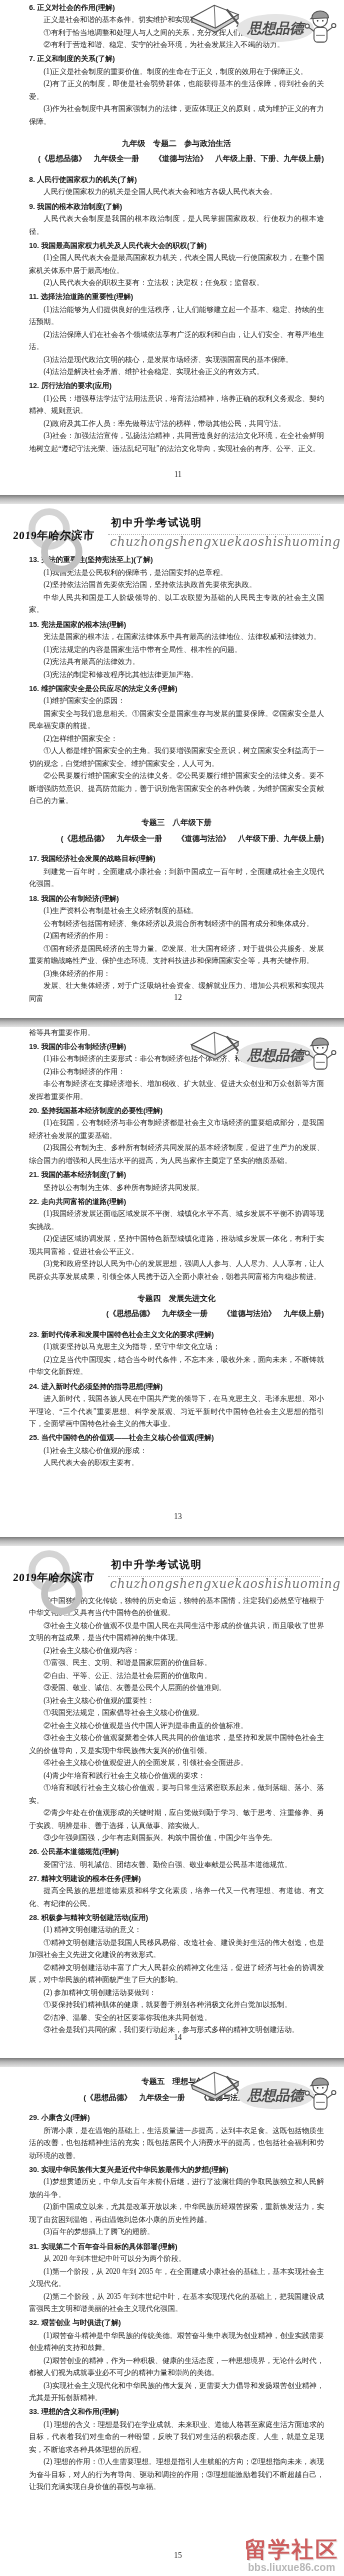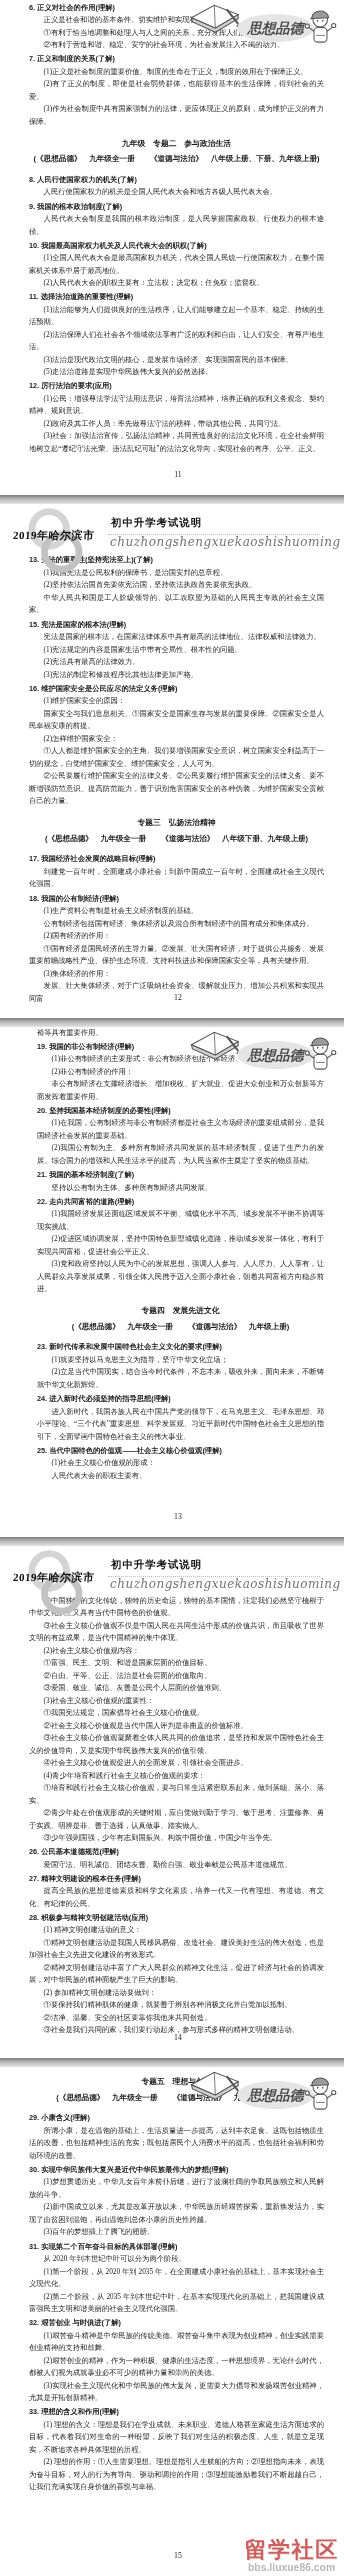--- a/index.html
+++ b/index.html
@@ -6,21 +6,21 @@
   .sheet{width:344px;margin:0 auto;background:#fff;}
   .page{position:relative;background:#fff;overflow:hidden;}
   .page .content{padding:0 20px 0 29px;font-family:"Liberation Serif",serif;
     font-size:7.3px;line-height:12.5px;color:#1c1c1c;text-align:justify;}
   .blk{margin:0;}
   .blk.h{font-family:"Liberation Sans",sans-serif;font-weight:bold;margin-top:1.6px;}
   .blk.p{text-indent:2em;}
   .blk.pc{text-indent:0;}
   .blk.st{font-family:"Liberation Sans",sans-serif;font-weight:bold;text-align:center;
     text-indent:0;margin:9.4px 0 3.1px 0;font-size:7.8px;}
-  .blk.ss{font-family:"Liberation Sans",sans-serif;font-weight:bold;text-align:center;
+  .blk.ss{font-family:"Liberation Sans",sans-serif;font-weight:bold;text-align:right;
     text-indent:0;margin:0 0 8.3px 0;font-size:7.6px;}
   .sep{height:8.9px;background:linear-gradient(#7c7c7c,#b9b9b9 45%,#e3e3e3);}
   .pagenum{position:absolute;bottom:15.6px;left:12px;right:0;text-align:center;
     font-family:"Liberation Serif",serif;font-size:7.8px;color:#222;}
   
   .cartoon{position:absolute;top:1px;right:3.1px;width:161px;height:48px;}
   
   .examhdr{position:relative;height:49px;}
   .examhdr .rings{position:absolute;left:22px;top:3.1px;width:68px;height:68px;z-index:0;}
   .examhdr .region{position:absolute;left:12.5px;top:24px;z-index:1;
@@ -33,21 +33,21 @@
     border-top:1px dotted #bdbdbd;}
   .examhdr .pinyin{position:absolute;left:110px;top:31px;z-index:1;
     font-family:"DejaVu Serif",serif;font-style:italic;font-size:12px;color:#737373;
     letter-spacing:0.5px;}
   
   .wm{position:absolute;right:5.2px;bottom:2.1px;text-align:center;opacity:.7;z-index:2;}
   .wm .t{font-family:"Liberation Sans",sans-serif;font-weight:bold;font-size:22px;
     line-height:24px;color:#b91c1c;letter-spacing:1.6px;text-shadow:1px 1px 0 #d9d9d9;}
   .wm .u{font-family:"Liberation Sans",sans-serif;font-weight:bold;font-size:10.4px;
     line-height:11.5px;color:#9a9a9a;}
-  .pt48{padding-top:25px;} .pt80{padding-top:42px;margin-left:8px;} .pt55{padding-top:29px;}
+  .pt48{padding-top:25px;} .pt80{padding-top:42px;} .pt55{padding-top:29px;}
 </style>
 </head>
 <body>
 
 <div class="sheet">
 
   <div class="page" style="height:495px">
     <svg class="cartoon" viewBox="0 0 310 92">
       <g fill="#ffffff" stroke="#555" stroke-width="2">
         <path d="M22,32 L66,8 L112,26 L68,52 Z"></path>
@@ -86,21 +86,21 @@
         <div class="blk p">人民行使国家权力的机关是全国人民代表大会和地方各级人民代表大会。</div>
         <div class="blk h">9. 我国的根本政治制度(了解)</div>
         <div class="blk p">人民代表大会制度是我国的根本政治制度，是人民掌握国家政权、行使权力的根本途径。</div>
         <div class="blk h">10. 我国最高国家权力机关及人民代表大会的职权(了解)</div>
         <div class="blk p">(1)全国人民代表大会是最高国家权力机关，代表全国人民统一行使国家权力，在整个国家机关体系中居于最高地位。</div>
         <div class="blk p">(2)人民代表大会的职权主要有：立法权；决定权；任免权；监督权。</div>
         <div class="blk h">11. 选择法治道路的重要性(理解)</div>
         <div class="blk p">(1)法治能够为人们提供良好的生活秩序，让人们能够建立起一个基本、稳定、持续的生活预期。</div>
         <div class="blk p">(2)法治保障人们在社会各个领域依法享有广泛的权利和自由，让人们安全、有尊严地生活。</div>
         <div class="blk p">(3)法治是现代政治文明的核心，是发展市场经济、实现强国富民的基本保障。</div>
-        <div class="blk p">(5)走法治道路是实现中华民族伟大复兴的必然选择。</div>
+        <div class="blk p">(4)法治是解决社会矛盾、维护社会稳定、实现社会正义的有效方式。</div>
         <div class="blk h">12. 厉行法治的要求(应用)</div>
         <div class="blk p">(1)公民：增强尊法学法守法用法意识，培育法治精神，培养正确的权利义务观念、契约精神、规则意识。</div>
         <div class="blk p">(2)政府及其工作人员：率先做尊法守法的榜样，带动其他公民，共同守法。</div>
         <div class="blk p">(3)社会：加强法治宣传，弘扬法治精神，共同营造良好的法治文化环境，在全社会鲜明地树立起“遵纪守法光荣、违法乱纪可耻”的法治文化导向，实现社会的有序、公平、正义。</div>
       </div>
     <div class="pagenum">11</div>
   </div>
 
   <div class="sep"></div>
 
@@ -124,21 +124,21 @@
         <div class="blk p">宪法是国家的根本法，在国家法律体系中具有最高的法律地位、法律权威和法律效力。</div>
         <div class="blk p">(1)宪法规定的内容是国家生活中带有全局性、根本性的问题。</div>
         <div class="blk p">(2)宪法具有最高的法律效力。</div>
         <div class="blk p">(3)宪法的制定和修改程序比其他法律更加严格。</div>
         <div class="blk h">16. 维护国家安全是公民应尽的法定义务(理解)</div>
         <div class="blk p">(1)维护国家安全的原因：</div>
         <div class="blk p">国家安全与我们息息相关。①国家安全是国家生存与发展的重要保障。②国家安全是人民幸福安康的前提。</div>
         <div class="blk p">(2)怎样维护国家安全：</div>
         <div class="blk p">①人人都是维护国家安全的主角。我们要增强国家安全意识，树立国家安全利益高于一切的观念，自觉维护国家安全。维护国家安全，人人可为。</div>
         <div class="blk p">②公民要履行维护国家安全的法律义务。②公民要履行维护国家安全的法律义务。要不断增强防范意识、提高防范能力，善于识别危害国家安全的各种伪装，为维护国家安全贡献自己的力量。</div>
-        <div class="blk st">专题三　弘扬法治精神</div>
+        <div class="blk st">专题三　八年级下册</div>
         <div class="blk ss">(《思想品德》　九年级全一册　　《道德与法治》　八年级下册、九年级上册)</div>
         <div class="blk h">17. 我国经济社会发展的战略目标(理解)</div>
         <div class="blk p">到建党一百年时，全面建成小康社会；到新中国成立一百年时，全面建成社会主义现代化强国。</div>
         <div class="blk h">18. 我国的公有制经济(理解)</div>
         <div class="blk p">(1)生产资料公有制是社会主义经济制度的基础。</div>
         <div class="blk p">公有制经济包括国有经济、集体经济以及混合所有制经济中的国有成分和集体成分。</div>
         <div class="blk p">(2)国有经济的作用：</div>
         <div class="blk p">①国有经济是国民经济的主导力量。②发展、壮大国有经济，对于提供公共服务、发展重要前瞻战略性产业、保护生态环境、支持科技进步和保障国家安全等，具有关键作用。</div>
         <div class="blk p">(3)集体经济的作用：</div>
         <div class="blk p">发展、壮大集体经济，对于广泛吸纳社会资金、缓解就业压力、增加公共积累和实现共同富</div>

